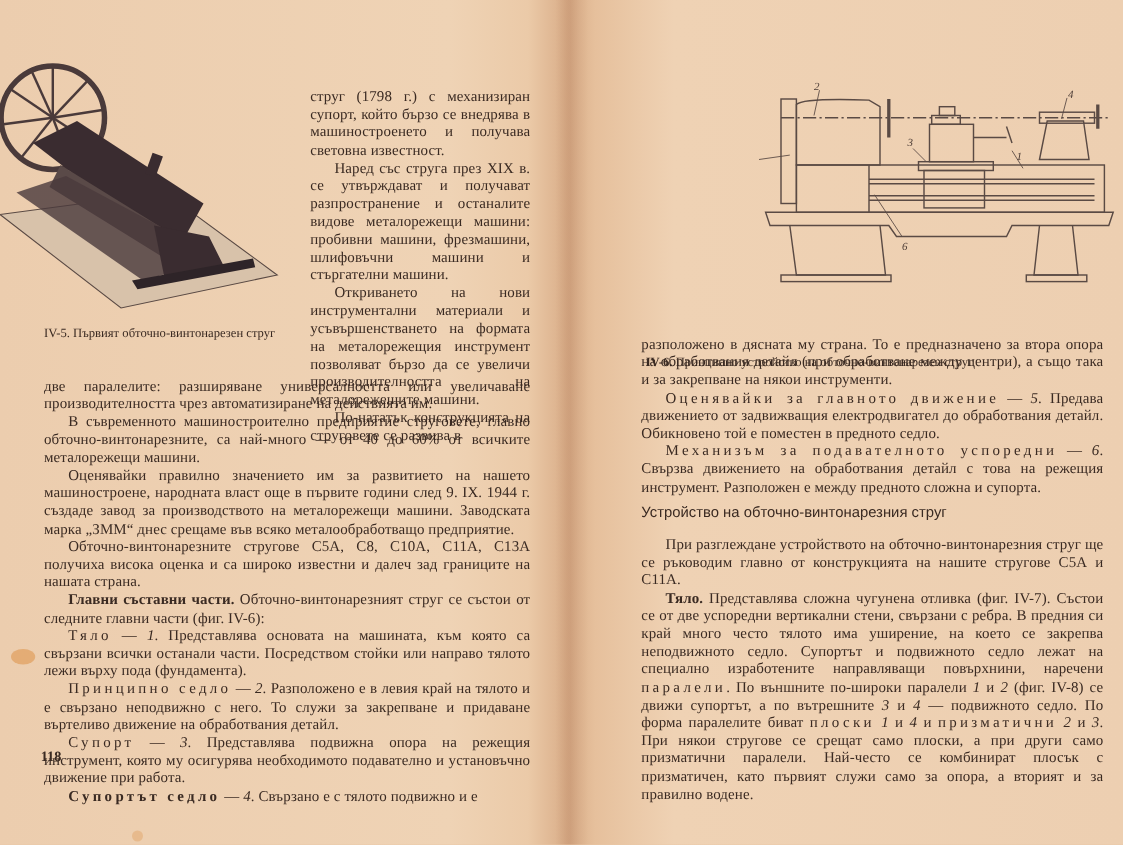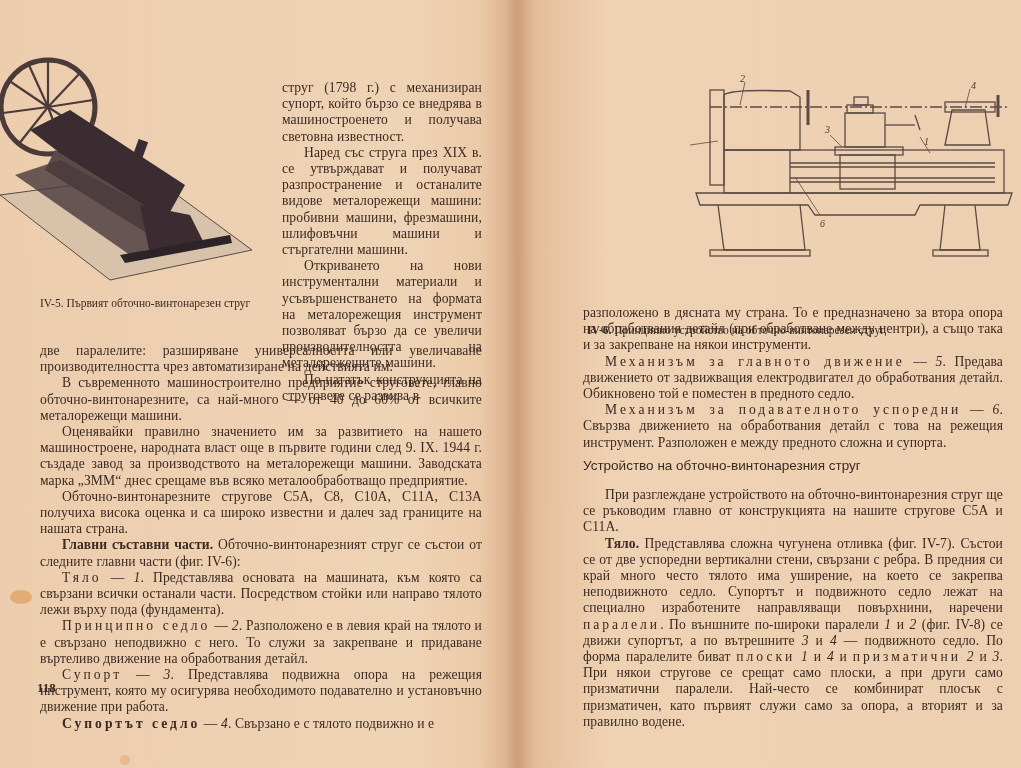--- a/index.html
+++ b/index.html
@@ -139,21 +139,21 @@
       </g>
     </svg>
   </div>
 
   <div class="caption" style="left:67px;top:284px;margin-top:40px;">
     <span class="b">IV-6.</span><span> Принципно устройство на обточно-винтонарезен струг</span>
   </div>
 
   <div class="txt" style="left:63px;top:305px;width:420px;">
     <p>разположено в дясната му страна. То е предназначено за втора опора на обработвания детайл (при обработване между центри), а също така и за закрепване на някои инструменти.</p>
-    <p class="ind"><span class="sp">Механизъм за главното движение</span> — <span class="i">5</span>. <span>Предава движението от задвижващия електродвигател до обработвания детайл. Обикновено той е поместен в предното седло.</span></p>
+    <p class="ind"><span class="sp">Оценявайки за главното движение</span> — <span class="i">5</span>. <span>Предава движението от задвижващия електродвигател до обработвания детайл. Обикновено той е поместен в предното седло.</span></p>
     <p class="ind"><span class="sp">Механизъм за подавателното успоредни</span> — <span class="i">6</span>. <span>Свързва движението на обработвания детайл с това на режещия инструмент. Разположен е между предното сложна и супорта.</span></p>
   </div>
 
   <div class="heading" style="left:63px;top:458px;">Устройство на обточно-винтонарезния струг</div>
 
   <div class="txt" style="left:63px;top:487px;width:420px;">
     <p class="ind">При разглеждане устройството на обточно-винтонарезния струг ще се ръководим главно от конструкцията на нашите стругове С5А и С11А.</p>
     <p class="ind"><span class="b">Тяло.</span><span> Представлява сложна чугунена отливка (фиг. IV-7). Състои се от две успоредни вертикални стени, свързани с ребра. В предния си край много често тялото има уширение, на което се закрепва неподвижното седло. Супортът и подвижното седло лежат на специално изработените направляващи повърхнини, наречени </span><span class="sp">паралели</span><span>. По външните по-широки паралели </span><span class="i">1</span><span> и </span><span class="i">2</span><span> (фиг. IV-8) се движи супортът, а по вътрешните </span><span class="i">3</span><span> и </span><span class="i">4</span><span> — подвижното седло. По форма паралелите биват </span><span class="sp">плоски</span> <span class="i">1</span><span> и </span><span class="i">4</span><span> и </span><span class="sp">призматични</span> <span class="i">2</span><span> и </span><span class="i">3</span><span>. При някои стругове се срещат само плоски, а при други само призматични паралели. Най-често се комбинират плосък с призматичен, като първият служи само за опора, а вторият и за правилно водене.</span></p>
   </div>
 

